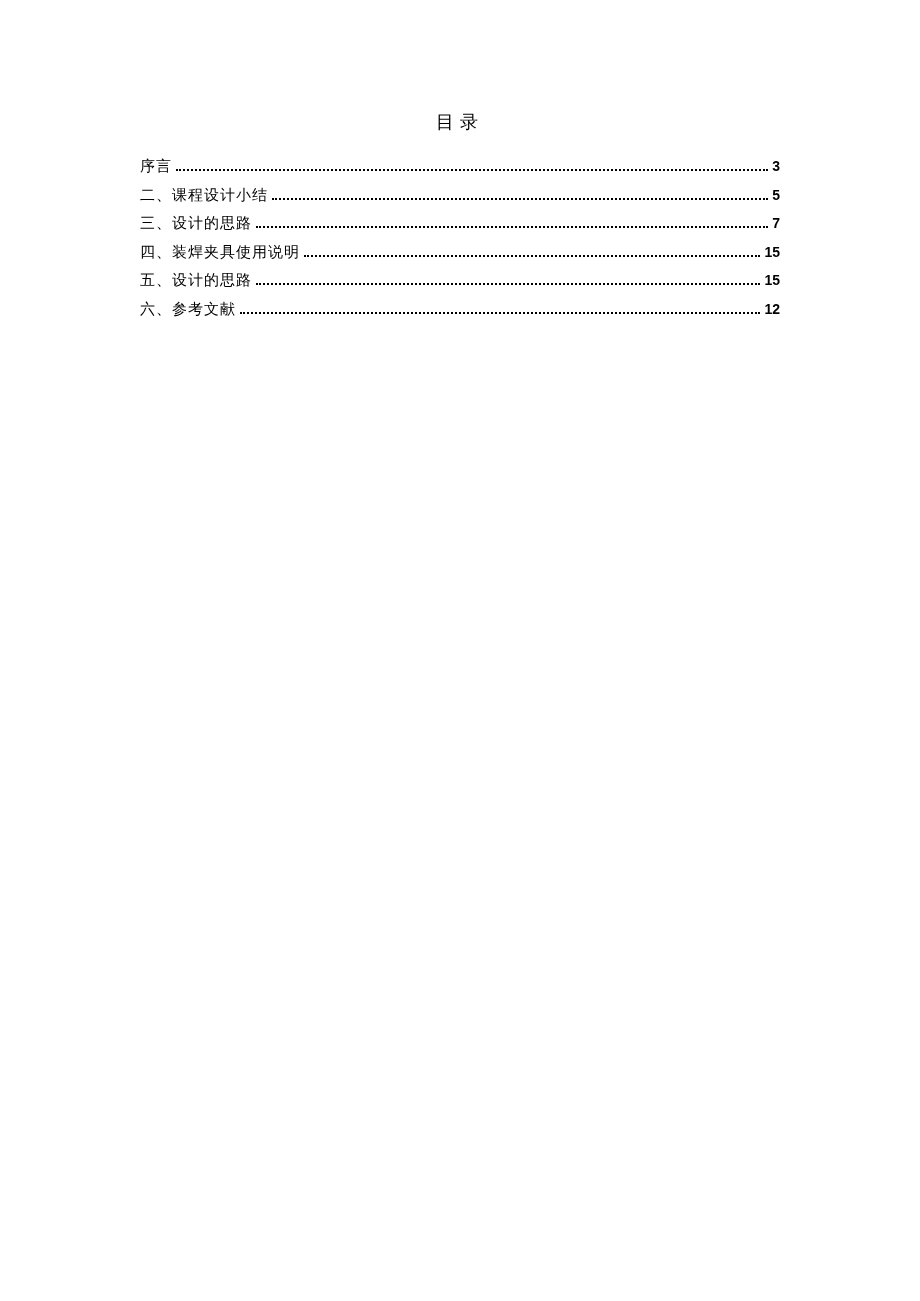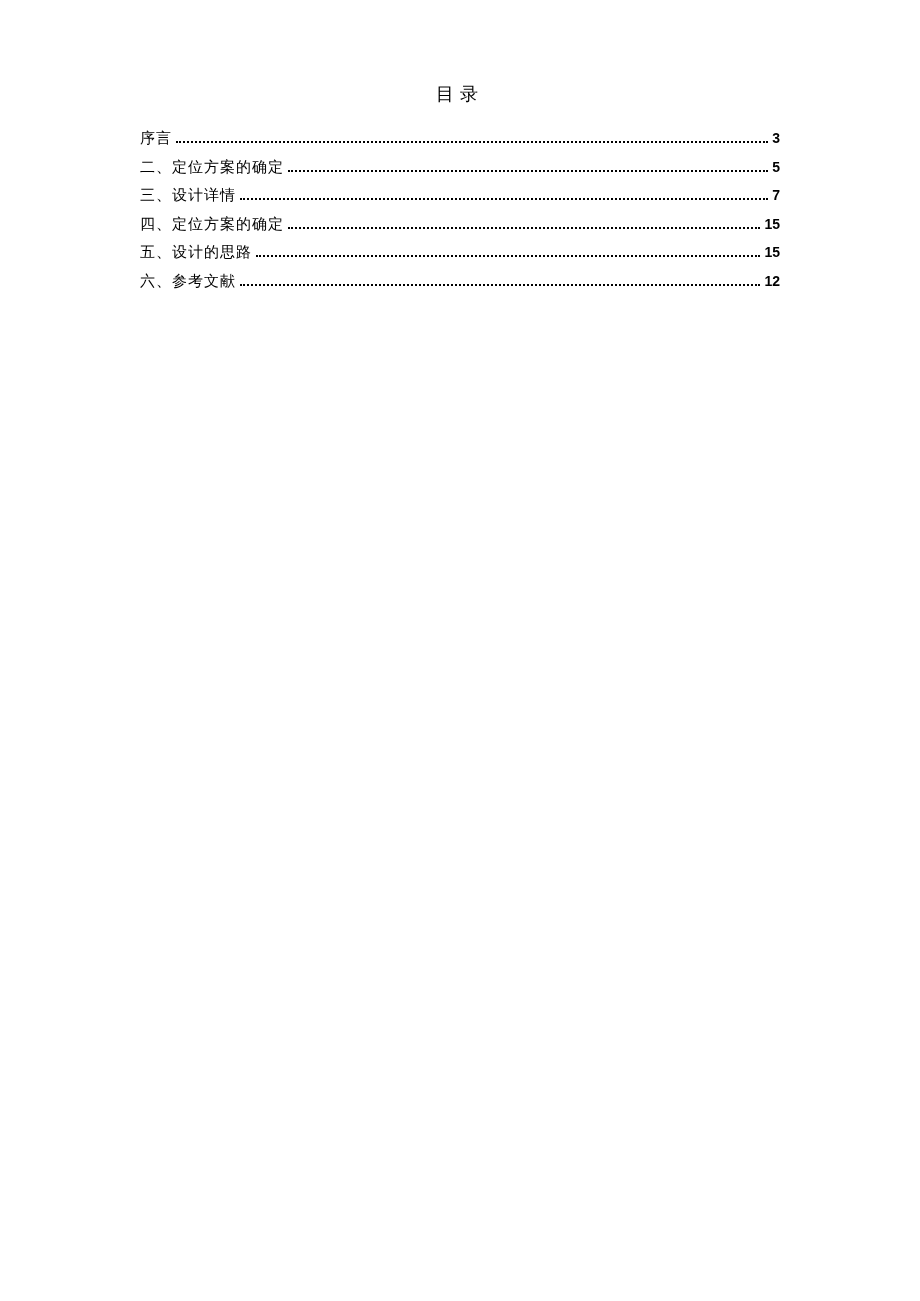--- a/index.html
+++ b/index.html
@@ -4,21 +4,21 @@
   <style>
     * { margin: 0; padding: 0; box-sizing: border-box; }
     body {
       background: #fff;
       width: 920px;
       height: 1301px;
       font-family: "SimSun", "宋体", serif;
       color: #000;
     }
     .page {
-      padding: 82px 140px 0 140px;
+      padding: 110px 140px 0 140px;
     }
     .title {
       text-align: center;
       font-size: 18px;
       letter-spacing: 6px;
       margin-bottom: 18px;
       font-weight: normal;
     }
     .toc-entry {
       display: flex;
@@ -53,33 +53,33 @@
   <h1 class="title">目录</h1>
 
   <div class="toc-entry">
     <span class="toc-label">序言</span>
     <span class="toc-dots"></span>
     <span class="toc-page">3</span>
   </div>
 
 
   <div class="toc-entry">
-    <span class="toc-label">二、定位方案的确定</span>
+    <span class="toc-label">二、课程设计小结</span>
     <span class="toc-dots"></span>
     <span class="toc-page">5</span>
   </div>
 
   <div class="toc-entry">
-    <span class="toc-label">三、设计详情</span>
+    <span class="toc-label">三、设计的思路</span>
     <span class="toc-dots"></span>
     <span class="toc-page">7</span>
   </div>
 
   <div class="toc-entry">
-    <span class="toc-label">四、定位方案的确定</span>
+    <span class="toc-label">四、装焊夹具使用说明</span>
     <span class="toc-dots"></span>
     <span class="toc-page">15</span>
   </div>
 
   <div class="toc-entry">
     <span class="toc-label">五、设计的思路</span>
     <span class="toc-dots"></span>
     <span class="toc-page">15</span>
   </div>
 

